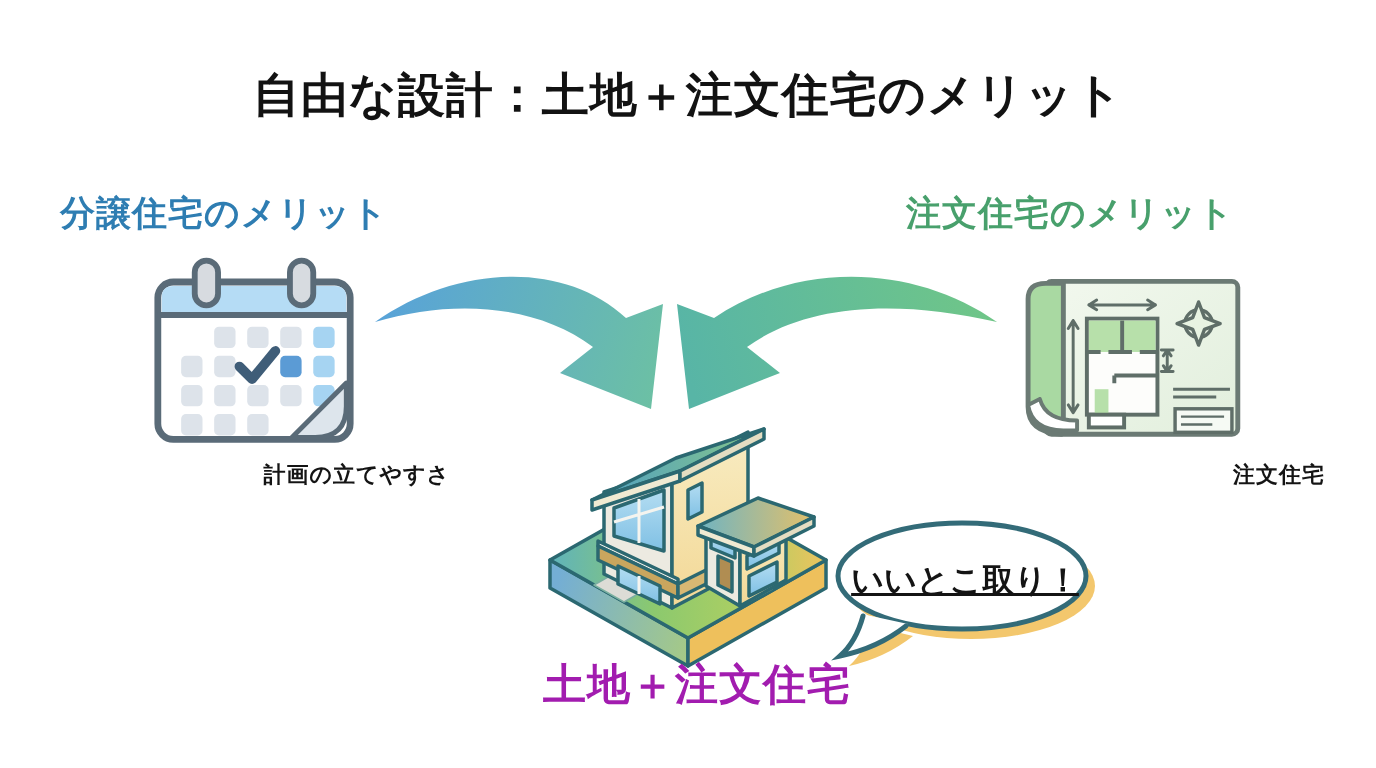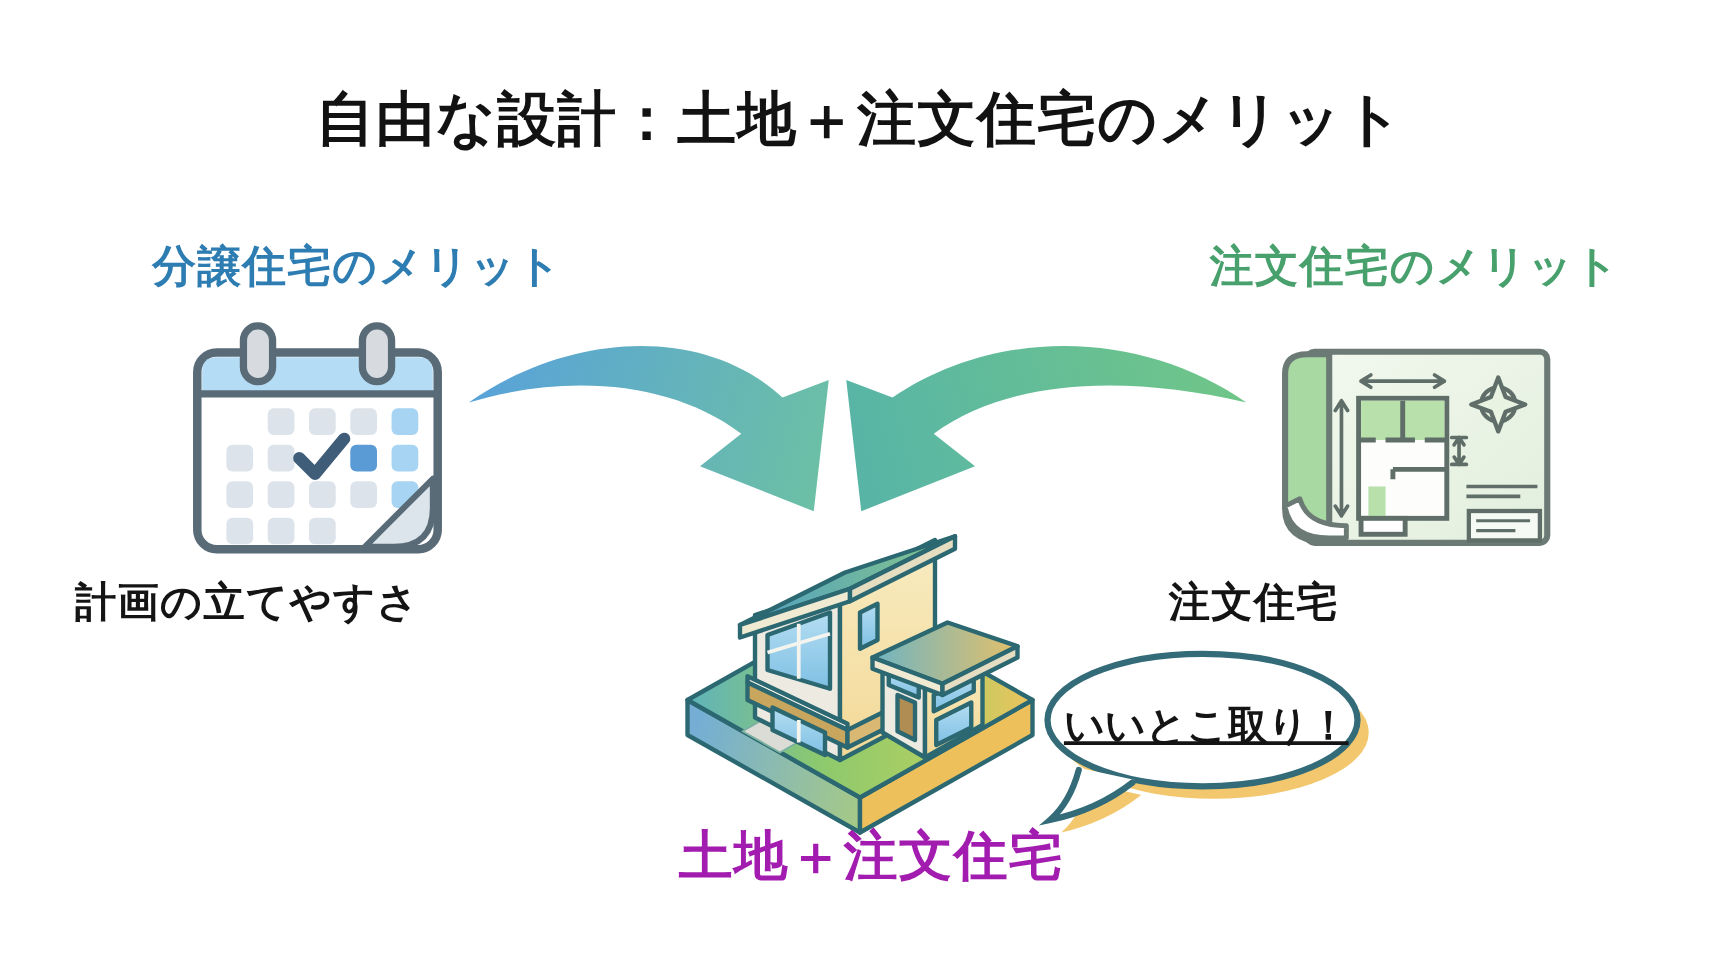--- a/index.html
+++ b/index.html
@@ -7,28 +7,28 @@
     width:1376px;height:768px;position:relative;overflow:hidden;
     background:#ffffff;
     font-family:"Liberation Sans","DejaVu Sans",sans-serif;
   }
   .abs{position:absolute;}
   .title{
     left:0;top:64px;width:1376px;text-align:center;
     font-size:47px;font-weight:800;color:#121212;letter-spacing:1px;
   }
   .col-heading{
-    top:190px;width:390px;text-align:right;
+    top:190px;width:390px;text-align:left;
     font-size:35px;font-weight:800;letter-spacing:1px;
   }
   .heading-blue{left:60px;color:#2e7db2;}
   .heading-green{left:906px;color:#48a06c;}
   .caption{
-    top:460px;width:390px;text-align:left;
-    font-size:33px;font-weight:800;color:#141414;letter-spacing:1px;font-family:Liberation Mono, monospace;
+    top:460px;width:390px;text-align:right;
+    font-size:22px;font-weight:800;color:#141414;letter-spacing:1px;font-family:Liberation Mono, monospace;
   }
   .caption-left{left:60px;}
   .caption-right{left:935px;}
   .center-label{
     left:497px;top:656px;width:400px;text-align:center;
     font-size:43px;font-weight:800;color:#a21caf;letter-spacing:1px;
   }
   .bubble-text{
     left:845px;top:559px;width:240px;text-align:center;
     font-size:32px;font-weight:800;color:#141414;text-decoration:underline;

